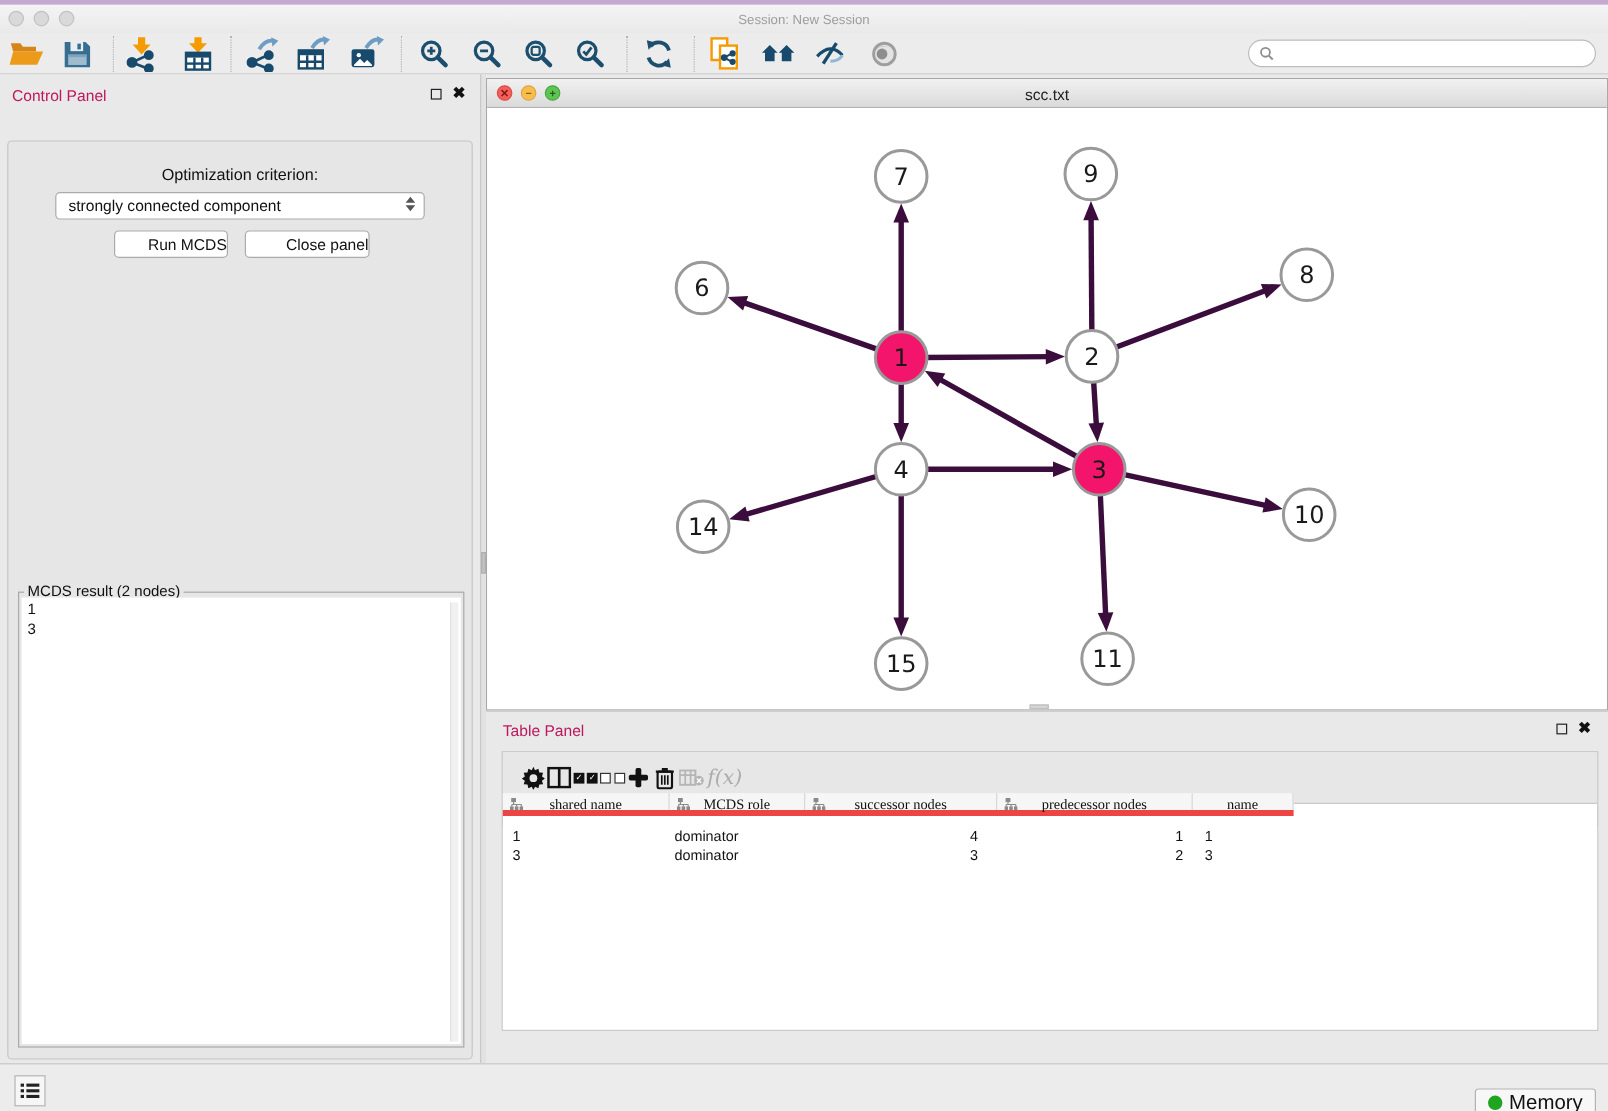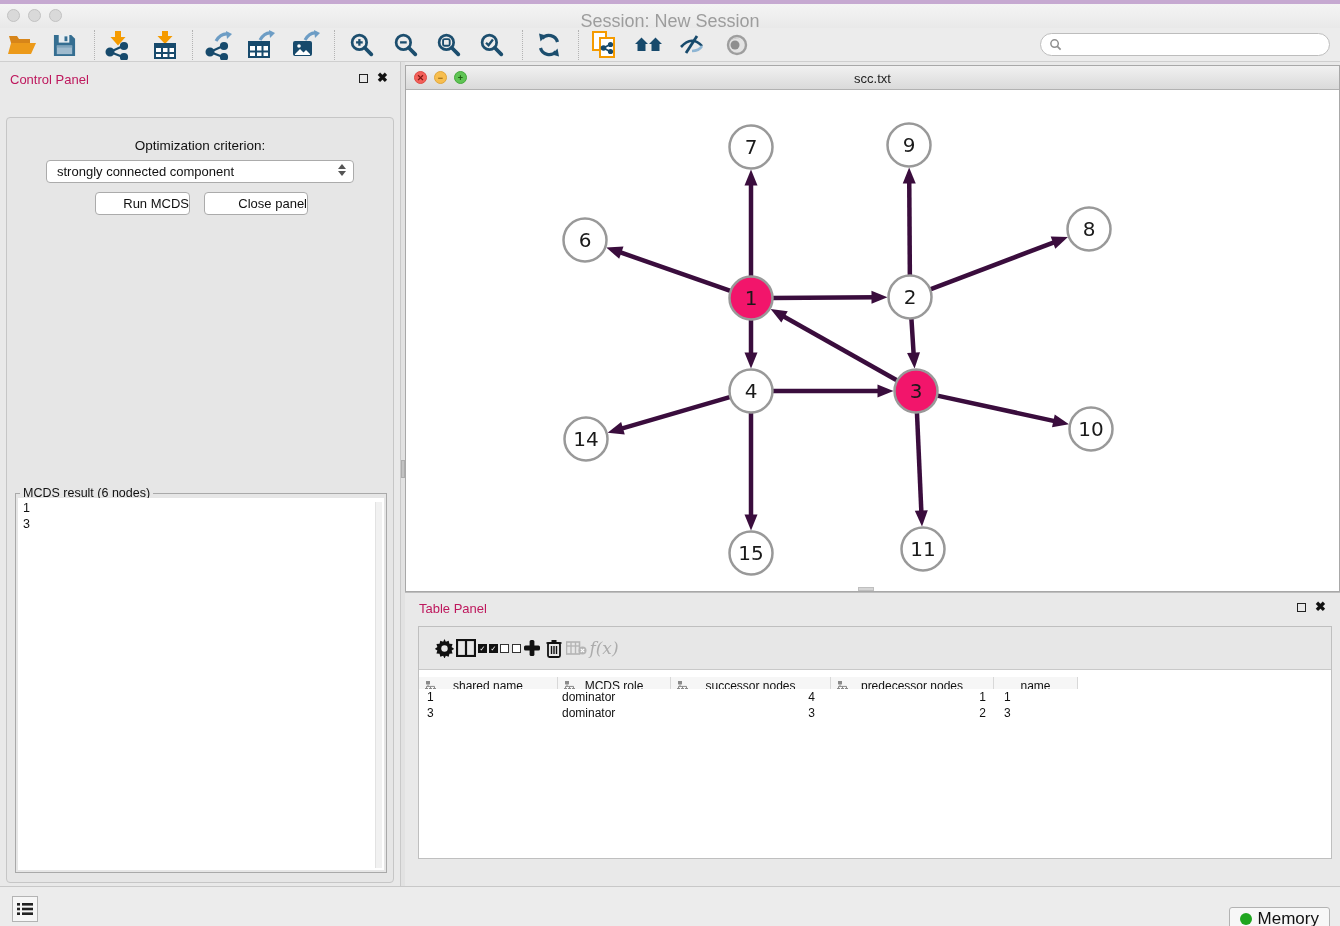--- a/index.html
+++ b/index.html
@@ -3,21 +3,21 @@
 <meta charset="utf-8">
 <style>
   * { margin:0; padding:0; box-sizing:border-box; }
   html,body { width:1340px; height:926px; overflow:hidden; }
   body { font-family:"Liberation Sans", sans-serif; background:#E9E9E9; position:relative; font-size:13px; color:#111; }
 
   
   .top-strip { position:absolute; left:0; top:0; width:1340px; height:4px; background:#C6A9D1; }
   .titlebar { position:absolute; left:0; top:4px; width:1340px; height:24px; background:linear-gradient(#F4F4F4,#E9E9E9); }
   .tl { position:absolute; top:5px; width:13px; height:13px; border-radius:50%; background:#D9D9D9; border:1px solid #C2C2C2; }
-  .main-title { position:absolute; left:0; right:0; top:7px; text-align:center; color:#9D9D9D; font-size:18px; }
+  .main-title { position:absolute; left:0; right:0; top:7px; text-align:center; color:#9D9D9D; font-size:11px; }
 
   
   .toolbar { position:absolute; left:0; top:28px; width:1340px; height:34px; background:#ECECEC; border-bottom:1px solid #CFCFCF; }
   .tbtn { position:absolute; top:1px; width:34px; height:32px; display:flex; align-items:center; justify-content:center; }
   .tsep { position:absolute; top:2px; width:1px; height:30px; border-left:1px dotted #B3B3B3; }
   .searchbox { position:absolute; right:10px; top:5px; width:290px; height:23px; background:#fff; border:1px solid #BDBDBD; border-radius:12px; display:flex; align-items:center; padding-left:8px; }
 
   
   .cpanel { position:absolute; left:0; top:62px; width:400px; height:824px; background:#E9E9E9; }
   .panel-head { position:absolute; left:10px; top:10px; font-size:13px; color:#be185d; }
@@ -55,21 +55,21 @@
   .wl.grn { background:#5FC454; border:1px solid #44A93B; color:#1D6311; }
   .canvas { position:absolute; left:0; top:24px; width:933px; height:501px; background:#fff; }
   .hsplit-handle { position:absolute; left:452px; bottom:0px; width:16px; height:4px; background:#D5D5D5; border:1px solid #BFBFBF; }
 
   
   .tpanel { position:absolute; left:405px; top:592px; width:935px; height:294px; background:#E9E9E9; border-top:1px solid #BEBEBE; }
   .tp-box { position:absolute; left:13px; top:33px; width:914px; height:233px; border:1px solid #BFBFBF; background:#fff; }
   .tp-toolbar { position:absolute; left:0; top:0; width:100%; height:43px; background:#E7E7E7; border-bottom:1px solid #C9C9C9; display:flex; align-items:center; gap:0; padding-left:14px; }
   .tpi { width:22px; display:flex; justify-content:center; align-items:center; }
   .fx { font-family:"DejaVu Serif", serif; font-style:italic; color:#ACACAC; font-size:17px; }
-  .thead { position:absolute; left:0; top:50px; height:19px; display:flex; background:#F6F6F6; border-bottom:1px solid #ef4444; }
+  .thead { position:absolute; left:0; top:34px; height:19px; display:flex; background:#F6F6F6; border-bottom:5px solid #ef4444;font-family:Liberation Serif, serif; }
   .th { position:relative; border-right:1px solid #D8D8D8; font-size:12px; text-align:center; padding-top:2px; color:#111; }
   .th svg { position:absolute; left:6px; top:4px; }
   .tbody { position:absolute; left:0; top:62px; right:0; bottom:0; background:#fff; font-size:12px; }
   .trow { display:flex; height:16px; line-height:16px; }
   .td { overflow:hidden; white-space:nowrap; }
   .tp-tabs { position:absolute; left:0; right:0; top:273px; display:flex; justify-content:center; }
   .tp-tabs .seg > div { font-weight:600; padding:2px 14px 0; }
 
   
   .statusbar { position:absolute; left:0; top:886px; width:1340px; height:40px; background:#ECECEC; border-top:1px solid #C8C8C8; }
@@ -261,21 +261,21 @@
     <div class="dropdown">
       <span>strongly connected component</span>
       <span class="dd-arrows">
           <i class="dd-up"></i>
           <i class="dd-dn"></i>
         </span>
     </div>
     <div class="mac-btn" style="left:88px; top:74px; width:95px">Run MCDS</div>
     <div class="mac-btn" style="left:197px; top:74px; width:104px">Close panel</div>
     <div class="fieldset">
-      <div class="legend">MCDS result (6 nodes)</div>
+      <div class="legend">MCDS result (2 nodes)</div>
       <div class="result-area">
         <div>1</div>
         <div>3</div>
         <div class="result-sb"></div>
       </div>
     </div>
   </div>
 </div>
 
 <div class="vsplit">

